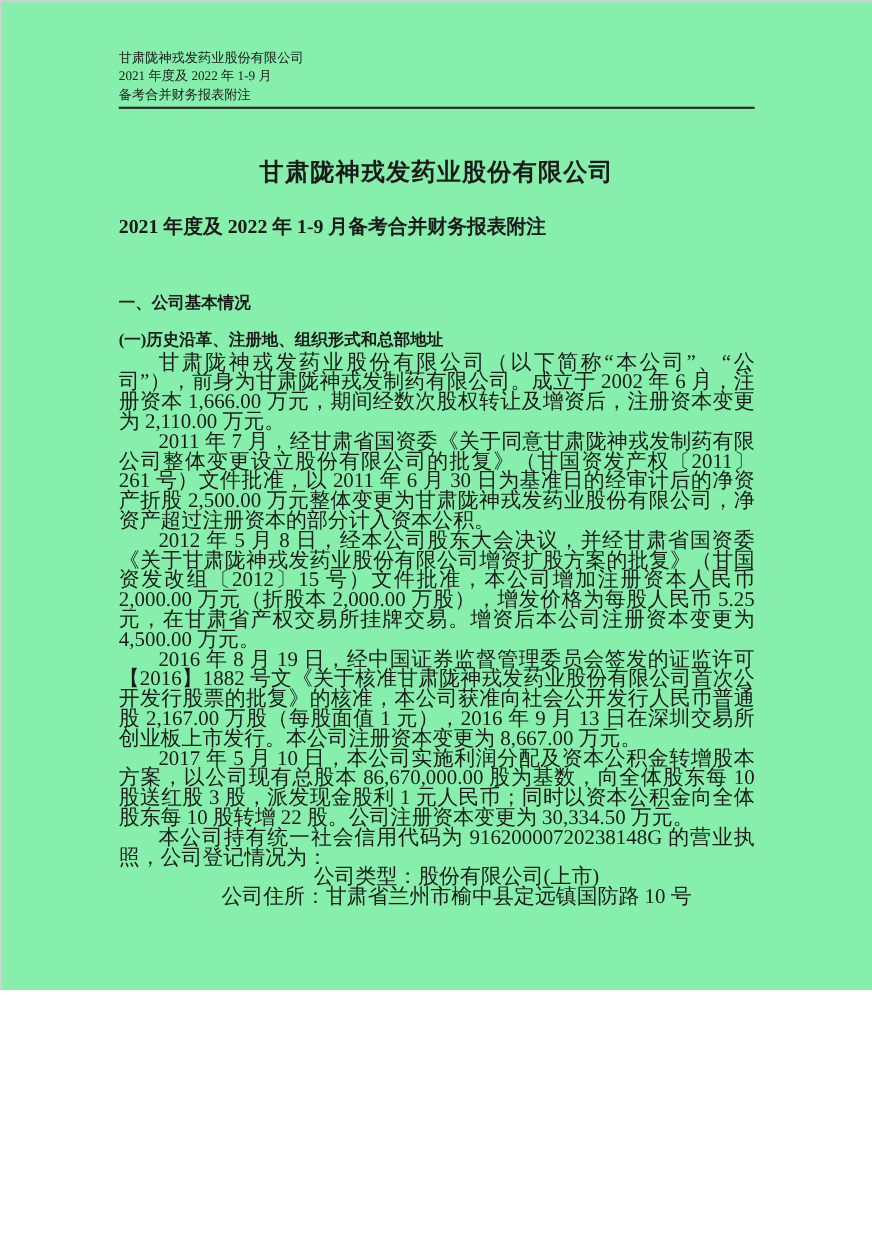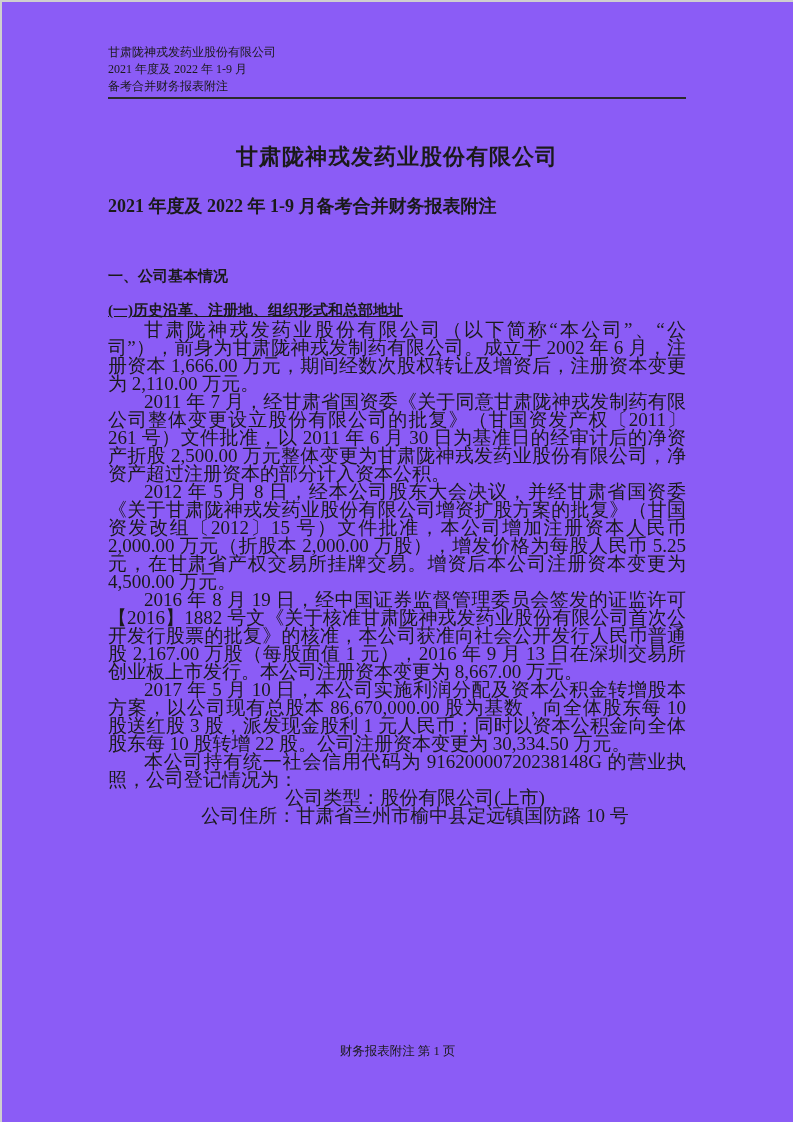--- a/index.html
+++ b/index.html
@@ -3,23 +3,23 @@
 <meta charset="utf-8">
 <style>
   html, body {
     margin: 0;
     padding: 0;
     background: #ffffff;
   }
   .page {
     position: relative;
     width: 793px;
-    height: 1122px;
+    height: 900px;
     box-sizing: border-box;
-    background: #8b5cf6;
+    background: #86efac;
     border-left: 2px solid #cfcfcf;
     border-top: 2px solid #cfcfcf;
     padding: 42px 107px 0 106px;
     font-family: "Liberation Serif", "DejaVu Serif", serif;
     color: #1a1a1a;
     overflow: hidden;
   }
   .doc-header {
     font-size: 12px;
     line-height: 17px;
@@ -47,21 +47,20 @@
     margin: 46px 0 2px 0;
     font-size: 15px;
     line-height: 22px;
     font-weight: bold;
   }
   .subsec-heading {
     margin: 12px 0 0 0;
     font-size: 15px;
     line-height: 22px;
     font-weight: bold;
-    text-decoration: underline;
   }
   .body-text p {
     margin: 0;
     font-size: 19px;
     line-height: 18px;
     text-align: justify;
     text-indent: 36px;
   }
   .body-text p.no-justify {
     text-align: center;

